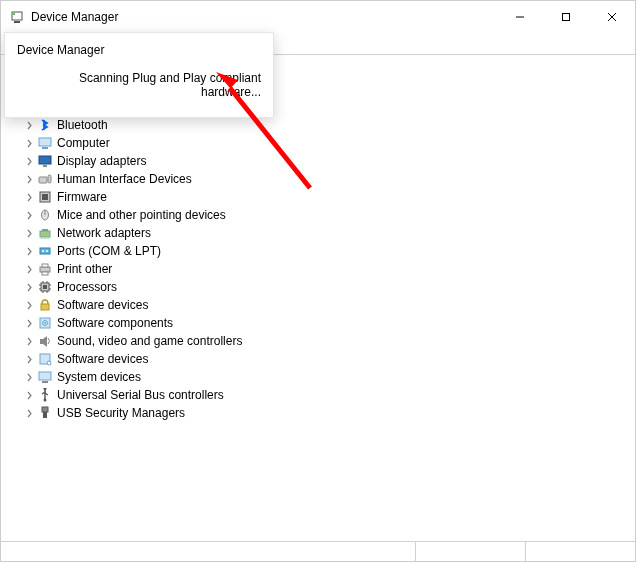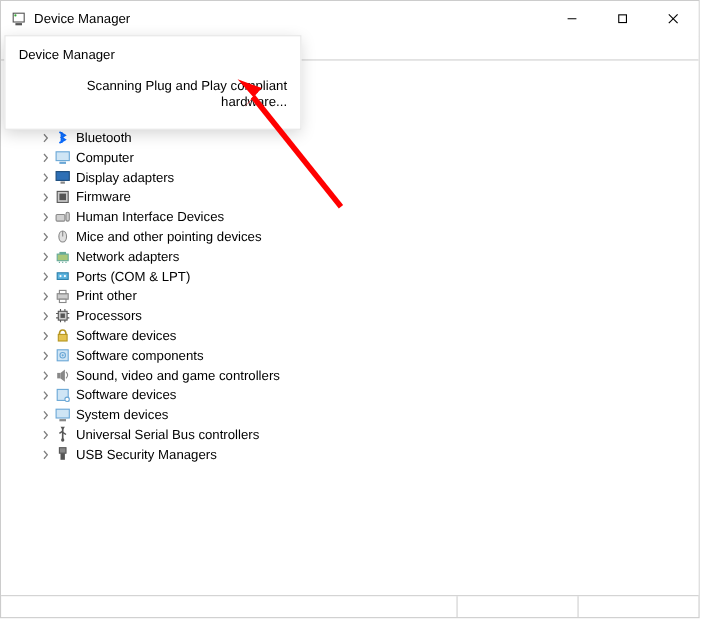--- a/index.html
+++ b/index.html
@@ -6,21 +6,21 @@
 body { background:#fff; width:638px; height:564px; position:relative; overflow:hidden; }
 .window { border:1px solid #ccc; width:636px; height:562px; background:#fff; display:flex; flex-direction:column; }
 .titlebar { height:32px; display:flex; align-items:center; padding-left:8px; background:#fff; color:#000; font-size:12px; }
 .titlebar .app-icon { width:16px; height:16px; margin-right:6px; display:flex; align-items:center; justify-content:center; }
 .titlebar .title { flex:1; font-size:12px; color:#000; }
 .winbtns { display:flex; height:32px; }
 .winbtn { width:46px; height:32px; display:flex; align-items:center; justify-content:center; color:#000; font-size:10px; }
 .toolbar-area { height:22px; border-bottom:1px solid #d0d0d0; background:#fff; position:relative; }
 .nav-area { height:21px; background:#fff; display:flex; align-items:center; padding-left:4px; gap:2px; }
 .nav-arrow { width:16px; height:16px; display:flex; align-items:center; justify-content:center; font-size:10px; color:#666; }
-.content { flex:1; overflow:auto; padding:4px 0 0 20px; background:#fff; }
+.content { flex:1; overflow:auto; padding:4px 0 0 8px; background:#fff; }
 .tree { list-style:none; font-size:12px; color:#000; }
 .tree li { display:flex; align-items:center; height:18px; padding-left:14px; }
 .tree li .expander { width:12px; height:12px; display:flex; align-items:center; justify-content:center; color:#808080; font-size:10px; margin-right:2px;}
 .tree li .dev-icon { width:16px; height:16px; margin-right:4px; display:flex; align-items:center; justify-content:center; }
 .tree li .dev-label { white-space:nowrap; }
 .statusbar { height:20px; border-top:1px solid #d0d0d0; display:flex; }
 .statusbar .seg { border-left:1px solid #d0d0d0; height:100%; }
 .statusbar .seg:first-child { border-left:none; flex:1; }
 .statusbar .seg.mid { width:110px; }
 .statusbar .seg.right { width:110px; }
@@ -150,39 +150,39 @@
           <span class="dev-label">Display adapters</span>
         </li>
         <li>
           <span class="expander">
             <svg width="9" height="9" viewBox="0 0 9 9">
               <path d="M3 1 L6 4.5 L3 8" fill="none" stroke="#808080" stroke-width="1.2"></path>
             </svg>
           </span>
           <span class="dev-icon">
             <svg width="16" height="16" viewBox="0 0 16 16">
+              <rect x="2" y="6" width="8" height="6" rx="1" fill="#d0d0d0" stroke="#888"></rect>
+              <rect x="11" y="4" width="3" height="8" rx="1.5" fill="#d0d0d0" stroke="#888"></rect>
+            </svg>
+          </span>
+          <span class="dev-label">Human Interface Devices</span>
+        </li>
+        <li>
+          <span class="expander">
+            <svg width="9" height="9" viewBox="0 0 9 9">
+              <path d="M3 1 L6 4.5 L3 8" fill="none" stroke="#808080" stroke-width="1.2"></path>
+            </svg>
+          </span>
+          <span class="dev-icon">
+            <svg width="16" height="16" viewBox="0 0 16 16">
               <rect x="3" y="3" width="10" height="10" fill="#ccc" stroke="#555"></rect>
               <rect x="5" y="5" width="6" height="6" fill="#555"></rect>
             </svg>
           </span>
           <span class="dev-label">Firmware</span>
-        </li>
-        <li>
-          <span class="expander">
-            <svg width="9" height="9" viewBox="0 0 9 9">
-              <path d="M3 1 L6 4.5 L3 8" fill="none" stroke="#808080" stroke-width="1.2"></path>
-            </svg>
-          </span>
-          <span class="dev-icon">
-            <svg width="16" height="16" viewBox="0 0 16 16">
-              <rect x="2" y="6" width="8" height="6" rx="1" fill="#d0d0d0" stroke="#888"></rect>
-              <rect x="11" y="4" width="3" height="8" rx="1.5" fill="#d0d0d0" stroke="#888"></rect>
-            </svg>
-          </span>
-          <span class="dev-label">Human Interface Devices</span>
         </li>
         <li>
           <span class="expander">
             <svg width="9" height="9" viewBox="0 0 9 9">
               <path d="M3 1 L6 4.5 L3 8" fill="none" stroke="#808080" stroke-width="1.2"></path>
             </svg>
           </span>
           <span class="dev-icon">
             <svg width="16" height="16" viewBox="0 0 16 16">
               <ellipse cx="8" cy="8" rx="3.5" ry="5" fill="#e0e0e0" stroke="#888"></ellipse>

